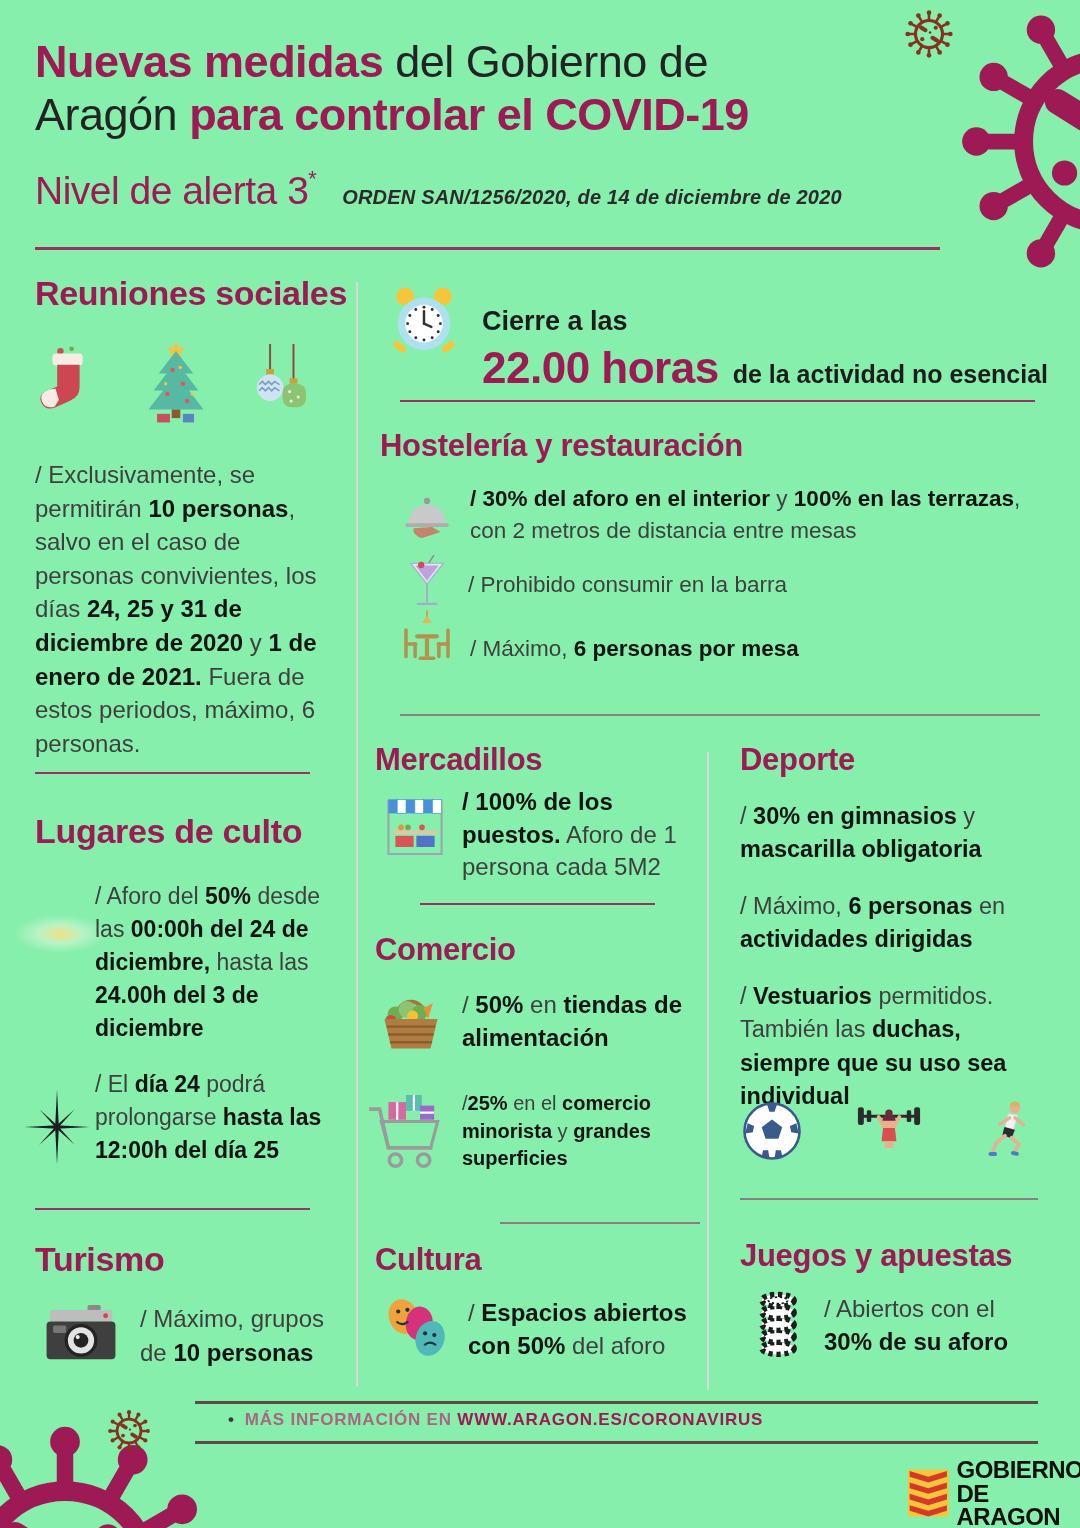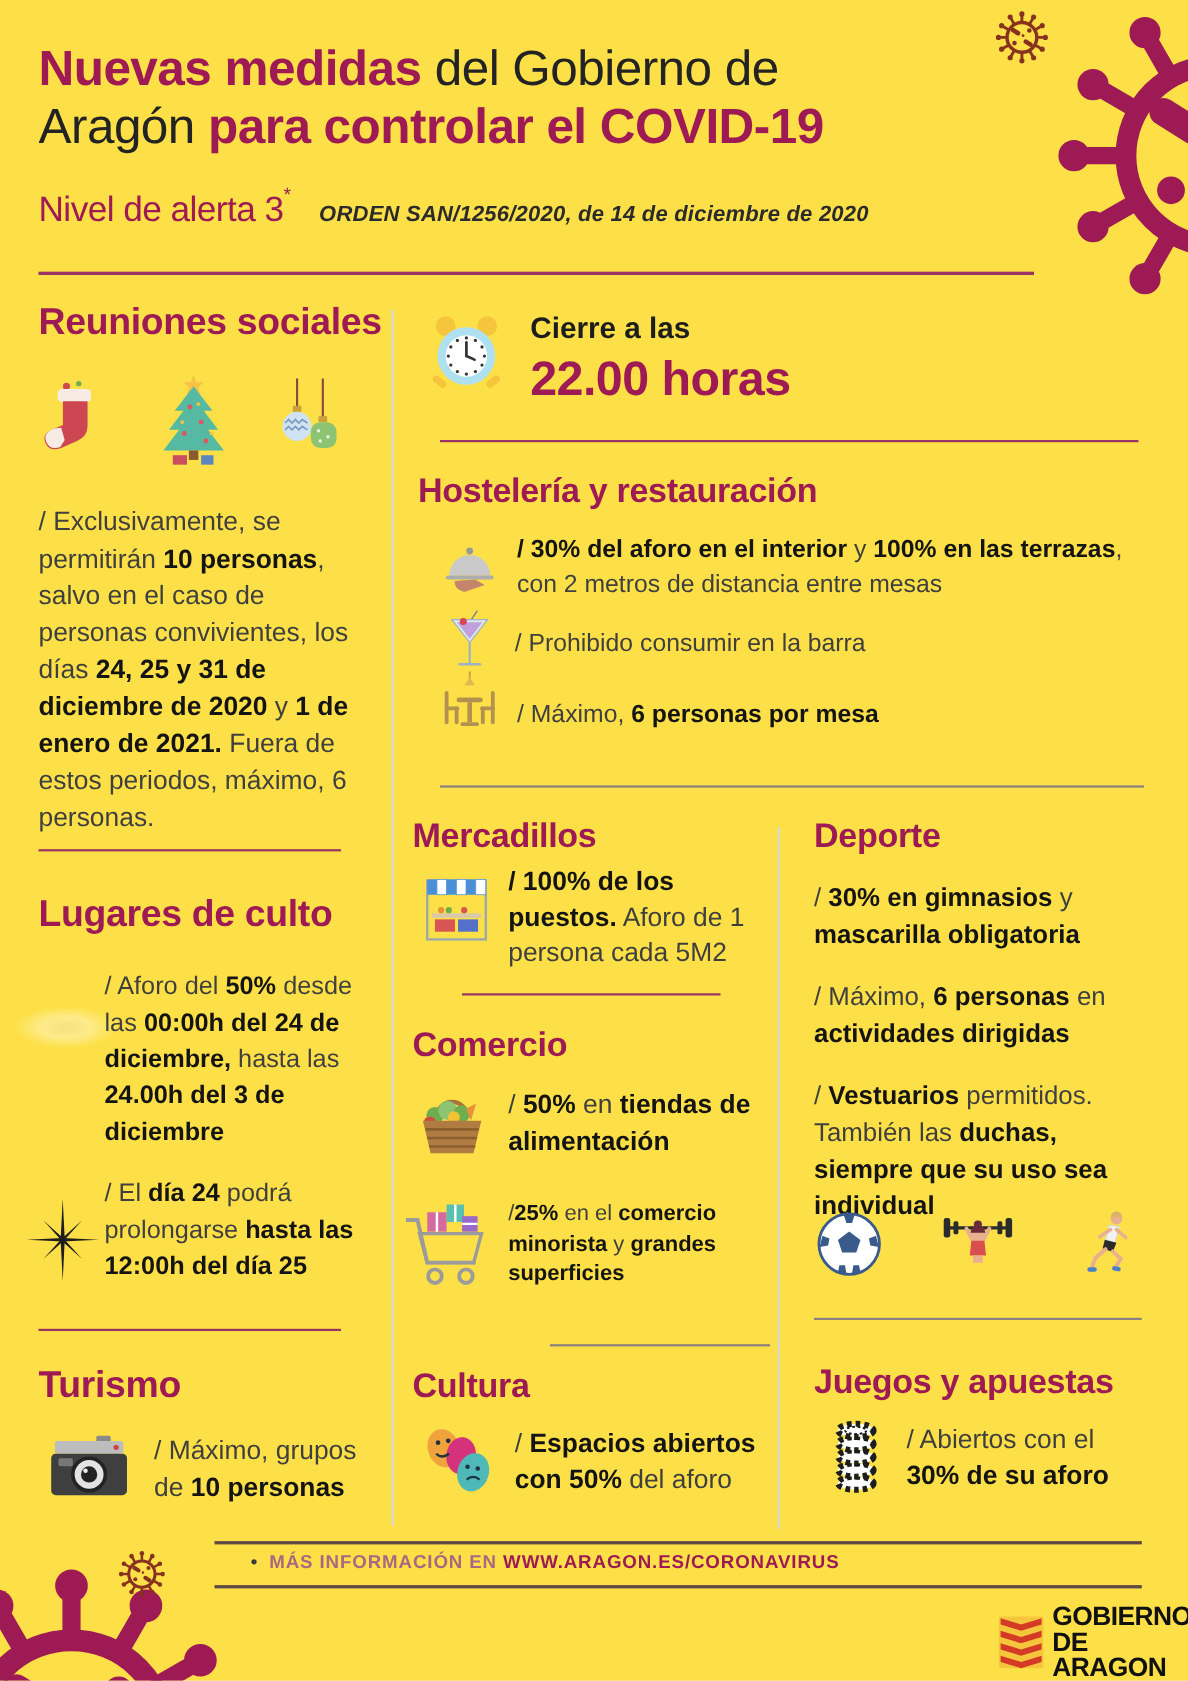--- a/index.html
+++ b/index.html
@@ -6,42 +6,42 @@
     --accent:#9e1a55;
     --body:#3f3f3e;
     --bold:#141414;
     --div-light:#d9d9d9;
     --div-gray:#8a8080;
     --foot-line:#5f4a44;
   }
   html,body{margin:0;padding:0;background:#e9e9e9;}
   .page{
     position:relative;width:1080px;height:1528px;margin:0 auto;
-    background:#fde047;overflow:hidden;
+    background:#86efac;overflow:hidden;
     font-family:"Liberation Sans","DejaVu Sans",sans-serif;
     color:var(--body);
   }
   .abs{position:absolute;}
   h1,h2,p{margin:0;padding:0;}
   .title{font-size:45px;line-height:1.17;font-weight:400;color:#232323;letter-spacing:-0.5px;}
   .title b{font-weight:800;}
   .title b.accent{color:var(--accent);}
-  .alert{font-size:32px;font-weight:500;color:var(--accent);letter-spacing:-0.5px;}
+  .alert{font-size:39px;font-weight:500;color:var(--accent);letter-spacing:-0.5px;}
   .alert sup{font-size:55%;vertical-align:18px;}
   .order{font-size:20px;font-style:italic;font-weight:600;color:#2b2b2b;letter-spacing:0.2px;}
   .sec-title{color:var(--accent);font-weight:800;letter-spacing:-0.3px;}
   .t34{font-size:34px;}
   .t31{font-size:31px;}
   .rich{color:var(--body);}
   .rich b,.rich .rb{color:var(--bold);font-weight:700;}
   .hr-maroon{border:0;height:3px;background:#9a3264;margin:0;}
   .hr-maroon.thin{height:2px;}
   .hr-gray{border:0;height:2px;background:var(--div-gray);margin:0;}
   .vline{width:2px;background:var(--div-light);}
-  .closure-lead{font-size:27px;font-weight:700;color:#1d1d1d;}
+  .closure-lead{font-size:27px;font-weight:700;color:#1d1d1d;margin-top:23px;}
   .closure-row{display:flex;align-items:baseline;gap:14px;}
   .closure-time{font-size:44px;font-weight:800;color:var(--accent);letter-spacing:-0.5px;}
   .closure-detail{font-size:25px;font-weight:700;color:#1d1d1d;}
   .glow{
     background:radial-gradient(closest-side,rgba(246,224,130,0.95),rgba(255,252,235,0.4),rgba(255,255,255,0));
     border-radius:50%;
   }
   .foot-hr{border:0;height:3px;background:var(--foot-line);margin:0;}
   .foot-text{font-size:17px;letter-spacing:0.8px;color:#a96780;font-weight:600;}
   .foot-text .bullet{color:#3a3a3a;margin-right:10px;}
@@ -217,20 +217,21 @@
       </g>
       <g stroke="#333" stroke-width="3" stroke-linecap="round">
         <line x1="50" y1="52" x2="50" y2="37"></line>
           <line x1="50" y1="52" x2="59" y2="56"></line>
       </g>
     </svg>
     <div class="abs" style="left:482px;top:283px;">
       <div class="closure-lead">Cierre a las</div>
       <div class="closure-row" style="margin-top:6px;">
         <span class="closure-time">22.00 horas</span>
+        <span class="closure-detail">de la actividad no esencial</span>
       </div>
     </div>
   </section>
   <hr class="hr-maroon thin abs" style="left:400px;top:400px;width:635px;">
 
   <section>
     <h2 class="sec-title t31 abs" style="left:380px;top:428px;">Hostelería y restauración</h2>
     <svg class="abs" style="left:395px;top:486px;" width="64" height="62" viewBox="0 0 100 100">
       <circle cx="50" cy="24" r="5" fill="#9a9a9a"></circle>
       <path d="M20 60 A30 30 0 0 1 80 60 Z" fill="#c9c9c9"></path>

